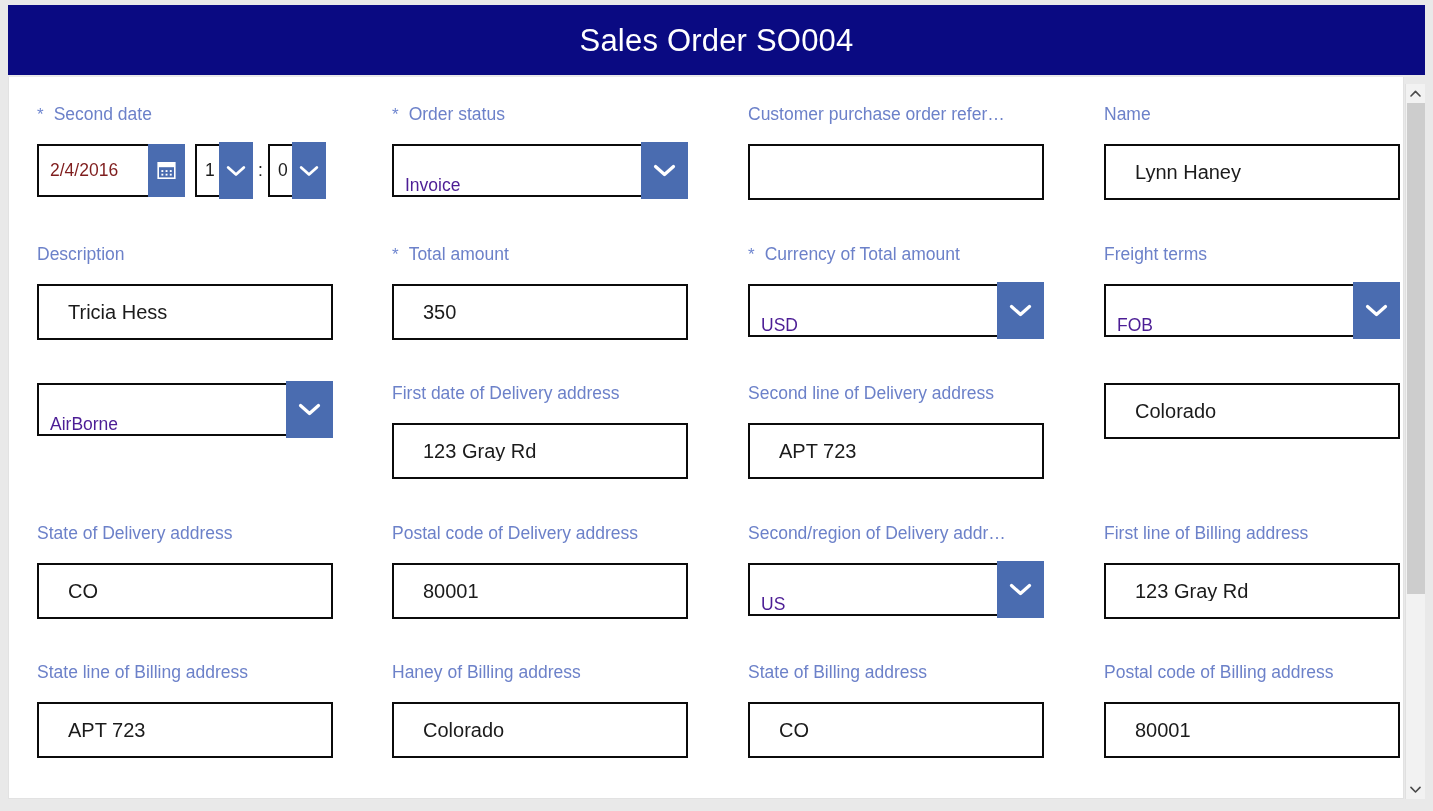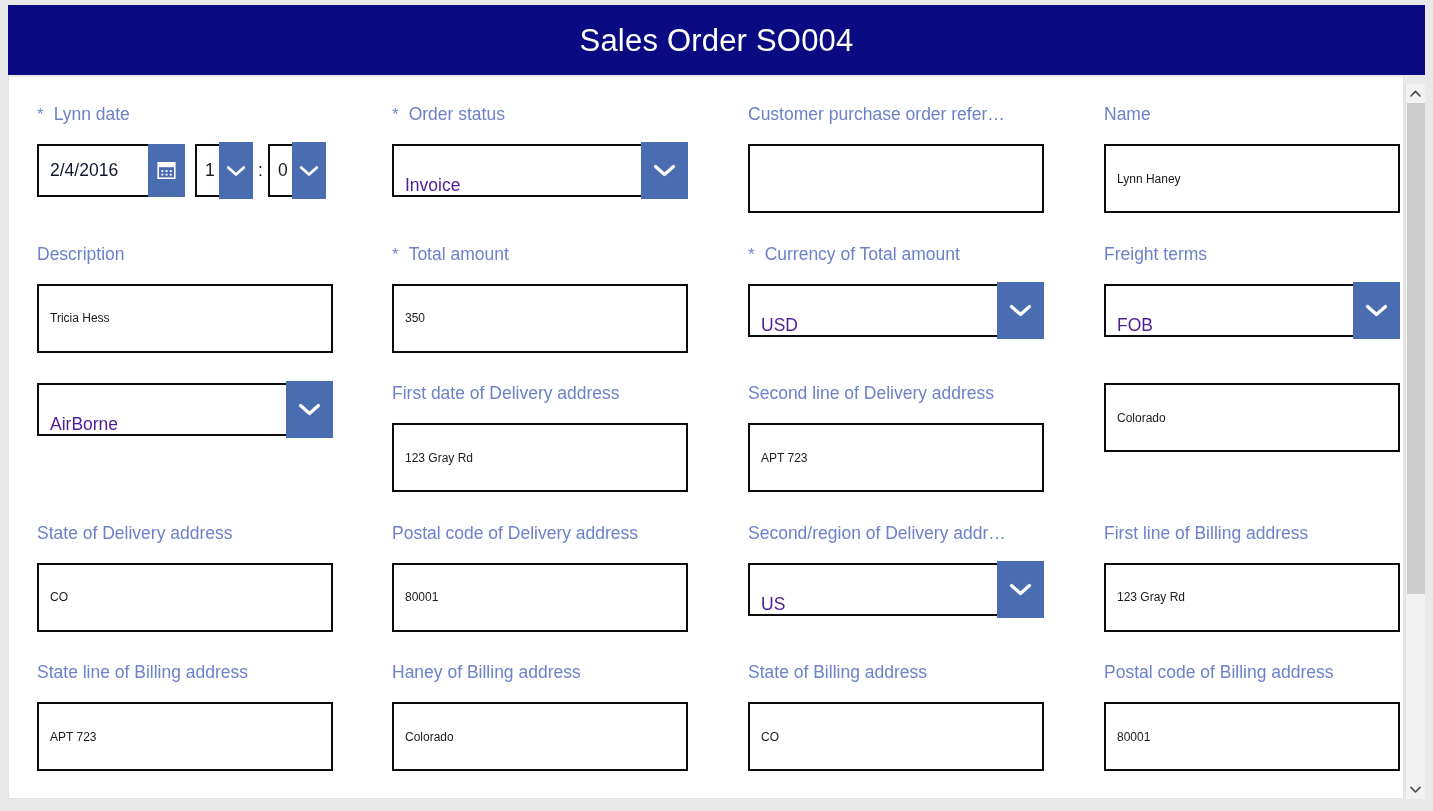--- a/index.html
+++ b/index.html
@@ -106,27 +106,27 @@
     overflow: hidden;
     text-overflow: ellipsis;
     white-space: nowrap;
     display: block;
   }
 
   
   .text-input {
     box-sizing: border-box;
     width: 296px;
-    height: 69px;
+    height: 56px;
     border: 2px solid #0b0b0b;
     background: #ffffff;
     display: flex;
     align-items: center;
-    padding-left: 11px;
-    font-size: 12px;
+    padding-left: 29px;
+    font-size: 20px;
     color: #1b1b1b;
     font-family: "Liberation Sans", sans-serif;
   }
   .text-input .value {
     line-height: 20px;
     overflow: hidden;
     white-space: nowrap;
   }
 
   
@@ -176,21 +176,21 @@
     position: relative;
     box-sizing: border-box;
     width: 148px;
     height: 53px;
     border: 2px solid #0b0b0b;
     background: #ffffff;
     display: flex;
     align-items: center;
     padding-left: 11px;
     font-size: 17.5px;
-    color: #0f172a;
+    color: #7f1d1d;
     font-family: "Liberation Sans", sans-serif;
   }
   .cal-btn {
     position: absolute;
     right: -2px;
     top: -2px;
     width: 37px;
     height: 53px;
     background: #4a6cb0;
     display: flex;
@@ -276,21 +276,21 @@
   <div class="header-bar">
     <div class="header-title">Sales Order SO004</div>
   </div>
 
   <div class="form-card">
     <div class="form-grid" id="form-grid">
         <div class="form-row">
           <div class="field col1">
             <div class="field-label">
               <span class="req-star">*</span>
-              <span class="label-text">Lynn date</span>
+              <span class="label-text">Second date</span>
             </div>
             <div class="datetime-group">
               <div class="date-box">
                 <span class="value">2/4/2016</span>
                 <span class="cal-btn">
                   <svg class="cal-glyph" viewBox="0 0 19 19">
                     <rect x="1.2" y="1.8" width="16.6" height="15.4" fill="none" stroke="#ffffff" stroke-width="1.6"></rect>
                     <rect x="1.2" y="1.8" width="16.6" height="4.4" fill="#ffffff"></rect>
                     <rect x="4.4" y="9.1" width="1.9" height="1.9" fill="#ffffff"></rect>
                     <rect x="8.6" y="9.1" width="1.9" height="1.9" fill="#ffffff"></rect>

